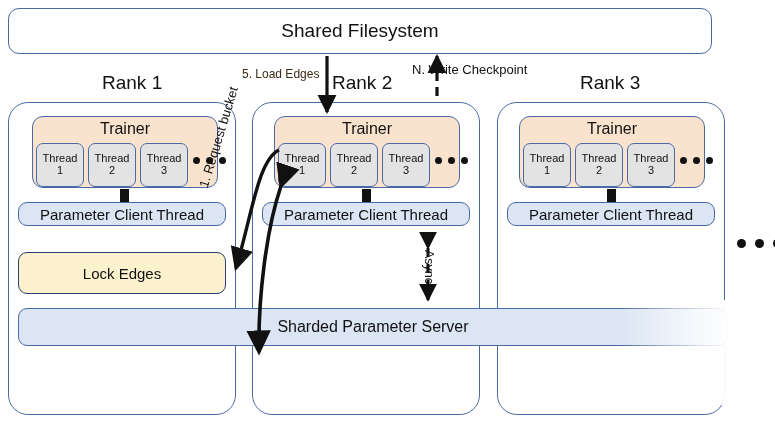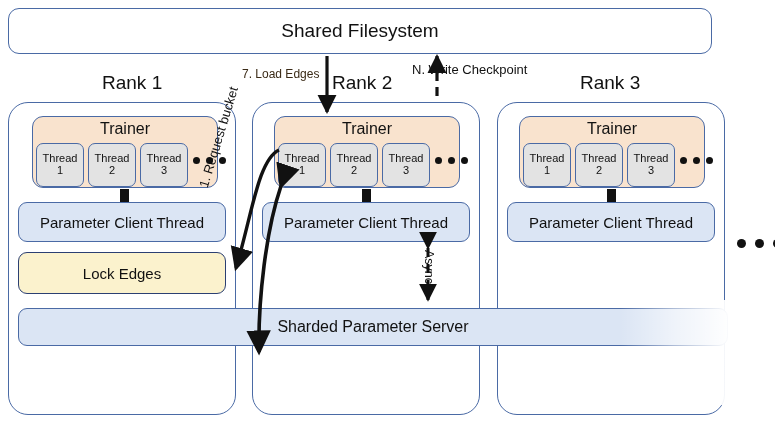--- a/index.html
+++ b/index.html
@@ -37,21 +37,21 @@
     border:1.2px solid #4a6aa5;background:#e3e3e3;border-radius:7px;
     height:44px;top:143px;width:48px;
     flex-direction:column;line-height:1.05;font-size:11px;color:#111;
   }
 
   .dots{position:absolute;top:157px;display:flex;gap:6px;}
   .dots i{display:block;width:7px;height:7px;border-radius:50%;background:#111;}
 
   .pct{
     border:1.3px solid #4a6aa5;background:#dbe5f4;border-radius:9px;
-    height:40px;top:202px;font-size:15px;color:#111;
+    height:24px;top:202px;font-size:15px;color:#111;
   }
 
   .lock{
     border:1.3px solid #2b3f72;background:#fbf2cd;border-radius:9px;
     left:18px;top:252px;width:208px;height:42px;font-size:15px;color:#111;
   }
 
   
   .stub{position:absolute;width:9px;height:13px;background:#111;top:189px;}
 
@@ -202,18 +202,18 @@
     <line x1="437" y1="74" x2="437" y2="56" stroke="#111" stroke-width="3.2" marker-end="url(#ah)"></line>
 
     <path d="M279,150 C258,160 252,215 236,268" fill="none" stroke="#111" stroke-width="3.4" marker-end="url(#ah2)"></path>
 
     <path d="M281,186 C266,230 258,300 259,352" fill="none" stroke="#111" stroke-width="3.6" marker-start="url(#ah2)" marker-end="url(#ah2)"></path>
 
     <line x1="428" y1="248" x2="428" y2="300" stroke="#111" stroke-width="3" stroke-dasharray="9 7" marker-start="url(#ah)" marker-end="url(#ah)"></line>
 
   </svg>
 
-  <div class="arrow-label lbl-load">7. Load Edges</div>
+  <div class="arrow-label lbl-load">5. Load Edges</div>
   <div class="arrow-label lbl-ckpt">N. Write Checkpoint</div>
   <div class="arrow-label lbl-req">1. Request bucket</div>
   <div class="arrow-label lbl-async">Async</div>
 
 </div>
 
 </body></html>

